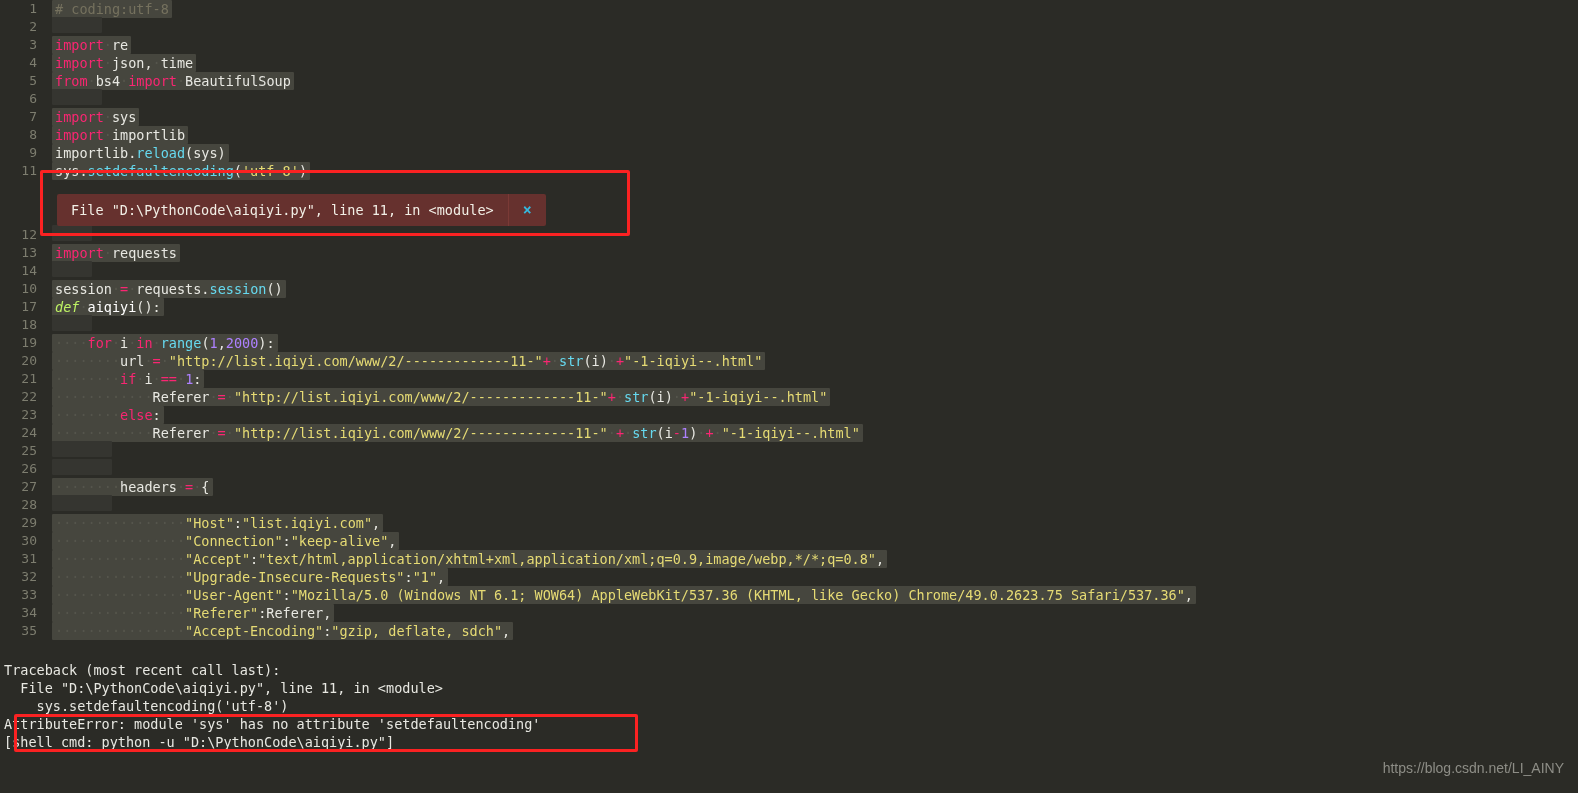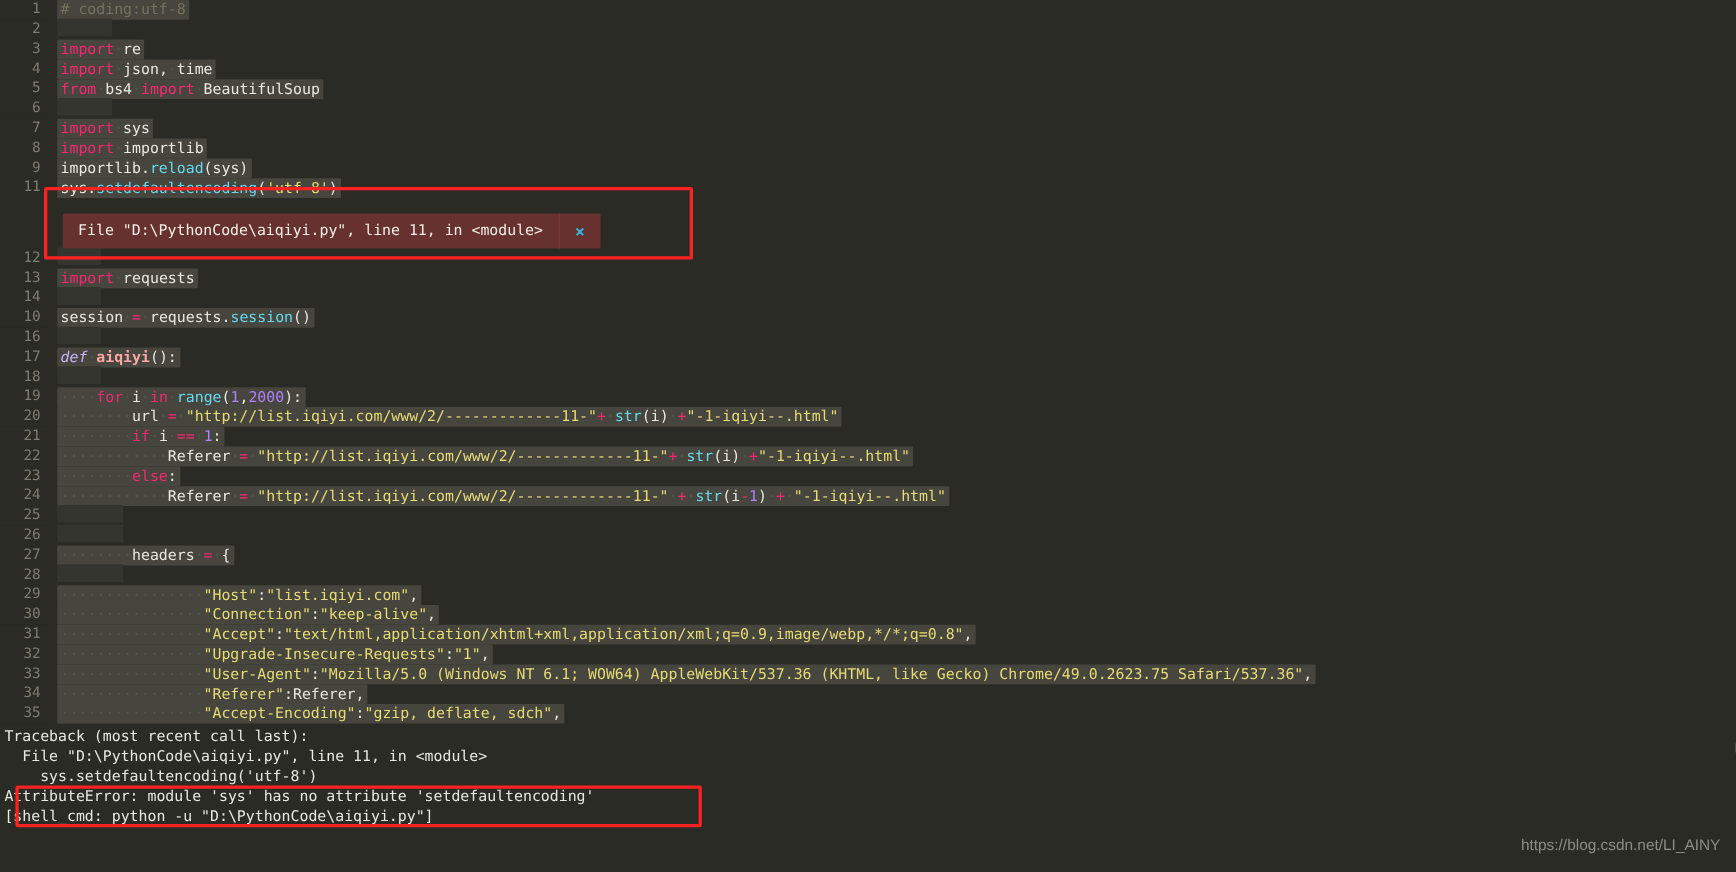--- a/index.html
+++ b/index.html
@@ -31,22 +31,22 @@
     background: #2b2b26;
     user-select: none;
   }
   .code { position: relative; padding-left: 6px; }
   
   .sel { background: #46463e; border-radius: 1px; padding: 1px 3px; margin-top: 19px; }
   .sel-empty { background: #353530; border-radius: 1px; display:inline-block; }
 
   
   .kw      { color: #f92672; }            
-  .kw2     { color: #c4b5fd; font-style: italic; }  
-  .fn      { color: #fca5a5; font-weight: bold; }            
+  .kw2     { color: #bef264; font-style: italic; }  
+  .fn      { color: #ffffff; }            
   .call    { color: #66d9ef; }            
   .str     { color: #e6db74; }            
   .num     { color: #ae81ff; }            
   .plain   { color: #e8e8e2; }
   .cmt     { color: #75715e; }
   .op      { color: #f92672; }
   .ws      { color: #55554c; }            
 
   
   .redbox {
@@ -122,21 +122,20 @@
         <div class="row"><div class="gutter">5</div><div class="code"><span class="sel"><span class="kw">from</span><span class="ws">·</span><span class="plain">bs4</span><span class="ws">·</span><span class="kw">import</span><span class="ws">·</span><span class="plain">BeautifulSoup</span></span></div></div>
         <div class="row"><div class="gutter">6</div><div class="code"><span class="sel-empty" style="width: 50px; height: 16px;"></span></div></div>
         <div class="row"><div class="gutter">7</div><div class="code"><span class="sel"><span class="kw">import</span><span class="ws">·</span><span class="plain">sys</span></span></div></div>
         <div class="row"><div class="gutter">8</div><div class="code"><span class="sel"><span class="kw">import</span><span class="ws">·</span><span class="plain">importlib</span></span></div></div>
         <div class="row"><div class="gutter">9</div><div class="code"><span class="sel"><span class="plain">importlib</span><span class="plain">.</span><span class="call">reload</span><span class="plain">(</span><span class="plain">sys</span><span class="plain">)</span></span></div></div>
         <div class="row" style="margin-bottom: 46px;"><div class="gutter">11</div><div class="code"><span class="sel"><span class="plain">sys</span><span class="plain">.</span><span class="call">setdefaultencoding</span><span class="plain">(</span><span class="str">'utf-8'</span><span class="plain">)</span></span></div></div>
         <div class="row"><div class="gutter">12</div><div class="code"><span class="sel-empty" style="width: 40px; height: 16px;"></span></div></div>
         <div class="row"><div class="gutter">13</div><div class="code"><span class="sel"><span class="kw">import</span><span class="ws">·</span><span class="plain">requests</span></span></div></div>
         <div class="row"><div class="gutter">14</div><div class="code"><span class="sel-empty" style="width: 40px; height: 16px;"></span></div></div>
         <div class="row"><div class="gutter">10</div><div class="code"><span class="sel"><span class="plain">session</span><span class="ws">·</span><span class="op">=</span><span class="ws">·</span><span class="plain">requests</span><span class="plain">.</span><span class="call">session</span><span class="plain">(</span><span class="plain">)</span></span></div></div>
-        <div class="row"><div class="gutter">16</div><div class="code"><span class="sel-empty" style="width: 40px; height: 16px;"></span></div></div>
         <div class="row"><div class="gutter">17</div><div class="code"><span class="sel"><span class="kw2">def</span><span class="ws">·</span><span class="fn">aiqiyi</span><span class="plain">(</span><span class="plain">)</span><span class="plain">:</span></span></div></div>
         <div class="row"><div class="gutter">18</div><div class="code"><span class="sel-empty" style="width: 40px; height: 16px;"></span></div></div>
         <div class="row"><div class="gutter">19</div><div class="code"><span class="sel"><span class="ws">····</span><span class="kw">for</span><span class="ws">·</span><span class="plain">i</span><span class="ws">·</span><span class="kw">in</span><span class="ws">·</span><span class="call">range</span><span class="plain">(</span><span class="num">1</span><span class="plain">,</span><span class="num">2000</span><span class="plain">)</span><span class="plain">:</span></span></div></div>
         <div class="row"><div class="gutter">20</div><div class="code"><span class="sel"><span class="ws">········</span><span class="plain">url</span><span class="ws">·</span><span class="op">=</span><span class="ws">·</span><span class="str">"http://list.iqiyi.com/www/2/-------------11-"</span><span class="op">+</span><span class="ws">·</span><span class="call">str</span><span class="plain">(</span><span class="plain">i</span><span class="plain">)</span><span class="ws">·</span><span class="op">+</span><span class="str">"-1-iqiyi--.html"</span></span></div></div>
         <div class="row"><div class="gutter">21</div><div class="code"><span class="sel"><span class="ws">········</span><span class="kw">if</span><span class="ws">·</span><span class="plain">i</span><span class="ws">·</span><span class="op">=</span><span class="op">=</span><span class="ws">·</span><span class="num">1</span><span class="plain">:</span></span></div></div>
         <div class="row"><div class="gutter">22</div><div class="code"><span class="sel"><span class="ws">············</span><span class="plain">Referer</span><span class="ws">·</span><span class="op">=</span><span class="ws">·</span><span class="str">"http://list.iqiyi.com/www/2/-------------11-"</span><span class="op">+</span><span class="ws">·</span><span class="call">str</span><span class="plain">(</span><span class="plain">i</span><span class="plain">)</span><span class="ws">·</span><span class="op">+</span><span class="str">"-1-iqiyi--.html"</span></span></div></div>
         <div class="row"><div class="gutter">23</div><div class="code"><span class="sel"><span class="ws">········</span><span class="kw">else</span><span class="plain">:</span></span></div></div>
         <div class="row"><div class="gutter">24</div><div class="code"><span class="sel"><span class="ws">············</span><span class="plain">Referer</span><span class="ws">·</span><span class="op">=</span><span class="ws">·</span><span class="str">"http://list.iqiyi.com/www/2/-------------11-"</span><span class="ws">·</span><span class="op">+</span><span class="ws">·</span><span class="call">str</span><span class="plain">(</span><span class="plain">i</span><span class="op">-</span><span class="num">1</span><span class="plain">)</span><span class="ws">·</span><span class="op">+</span><span class="ws">·</span><span class="str">"-1-iqiyi--.html"</span></span></div></div>
         <div class="row"><div class="gutter">25</div><div class="code"><span class="sel-empty" style="width: 60px; height: 16px;"></span></div></div>
         <div class="row"><div class="gutter">26</div><div class="code"><span class="sel-empty" style="width: 60px; height: 16px;"></span></div></div>

